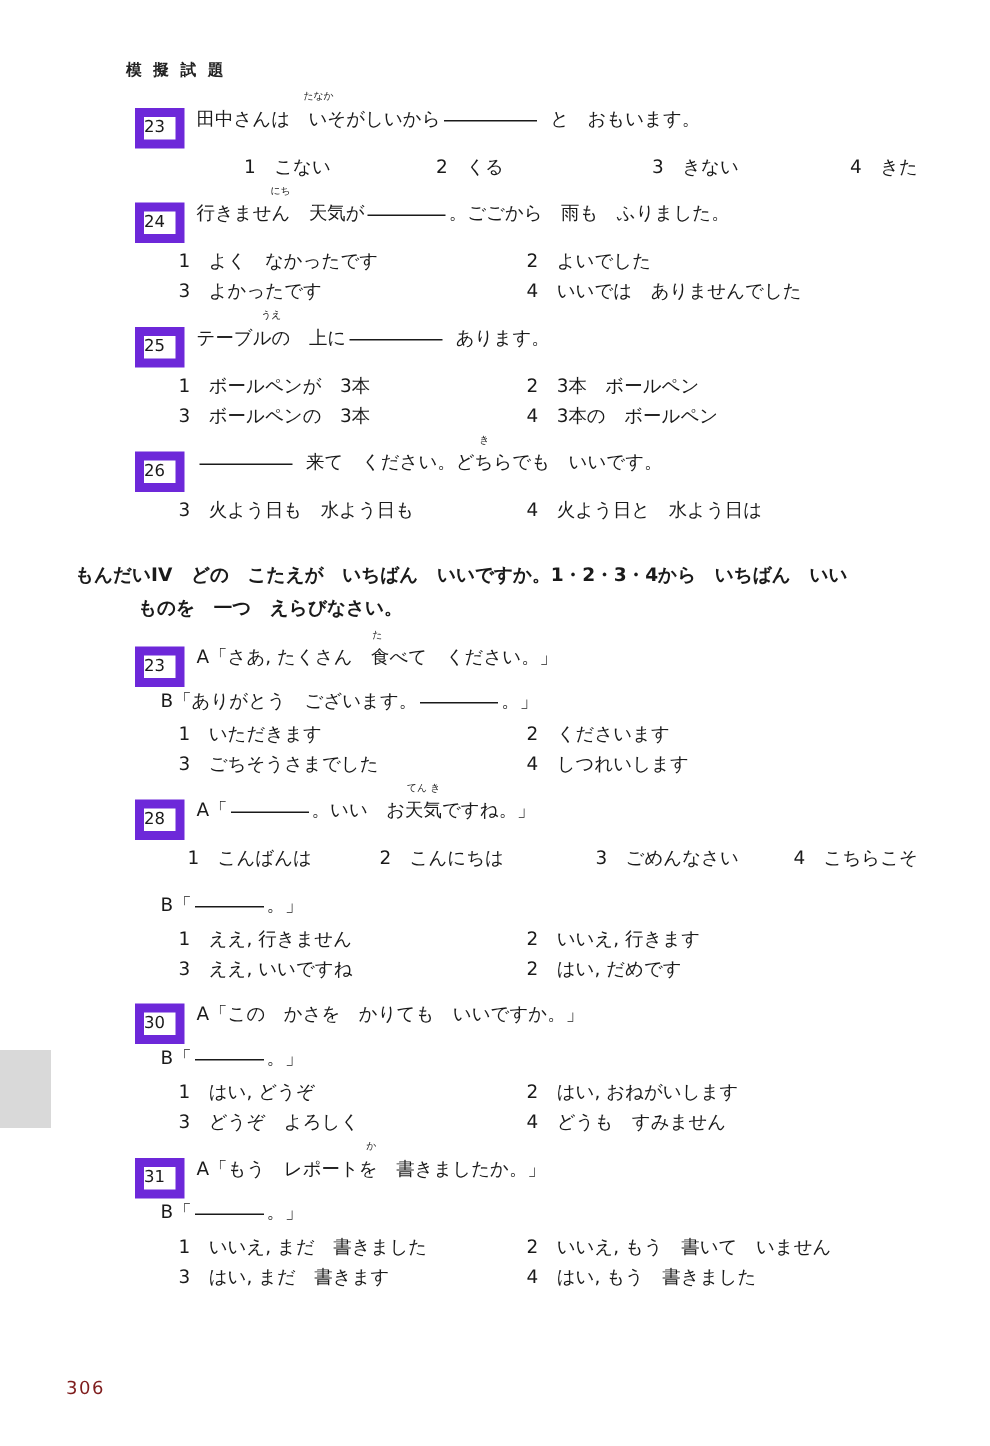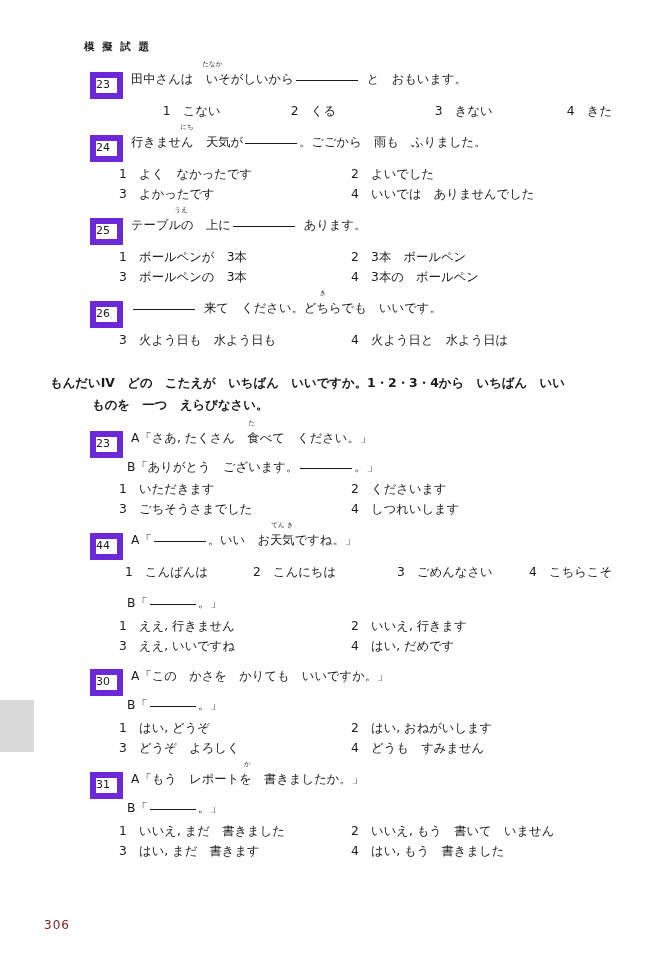--- a/index.html
+++ b/index.html
@@ -122,21 +122,21 @@
     font-size: 12.4px;
     line-height: 1.7;
     font-weight: bold;
     margin-left: 6px;
   }
   .instr .ind {
     display: block;
     margin-left: 42px;
   }
   .dialog-line {
-    margin-left: 37px;
+    margin-left: 17px;
     font-size: 12.3px;
     line-height: 1.6;
   }
   .folio {
     position: absolute;
     left: 44px;
     bottom: 32px;
     font-size: 12px;
     color: #7f1d1d;
     letter-spacing: 1px;
@@ -250,21 +250,21 @@
         </div>
         <div class="choice-grid2">
           <div>3　ごちそうさまでした</div>
           <div>4　しつれいします</div>
         </div>
       </div>
     </div>
 
     <div class="qrow">
       <div class="qline">
-        <span class="qnum">44</span>
+        <span class="qnum">28</span>
         <span class="qtext">
           <span>A「</span><span class="blank short"></span><span class="ruby"><span class="rt">てん き</span><span>。いい　お天気ですね。」</span></span>
         </span>
       </div>
       <div class="choices">
         <div class="choice-row-4">
           <div class="c1">1　こんばんは</div>
           <div class="c2">2　こんにちは</div>
           <div class="c3">3　ごめんなさい</div>
           <div>4　こちらこそ</div>
@@ -276,21 +276,21 @@
       <div class="dialog-line">
         <span>B「</span><span class="blank tiny"></span><span>。」</span>
       </div>
       <div class="choices">
         <div class="choice-grid2">
           <div>1　ええ, 行きません</div>
           <div>2　いいえ, 行きます</div>
         </div>
         <div class="choice-grid2">
           <div>3　ええ, いいですね</div>
-          <div>4　はい, だめです</div>
+          <div>2　はい, だめです</div>
         </div>
       </div>
     </div>
 
     <div class="qrow">
       <div class="qline">
         <span class="qnum">30</span>
         <span class="qtext">
           <span>A「この　かさを　かりても　いいですか。」</span>
         </span>

